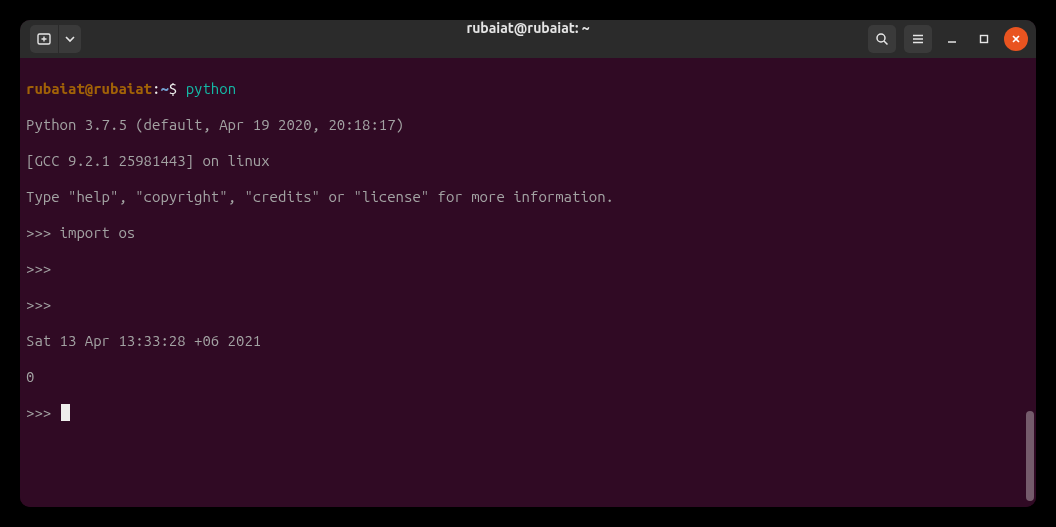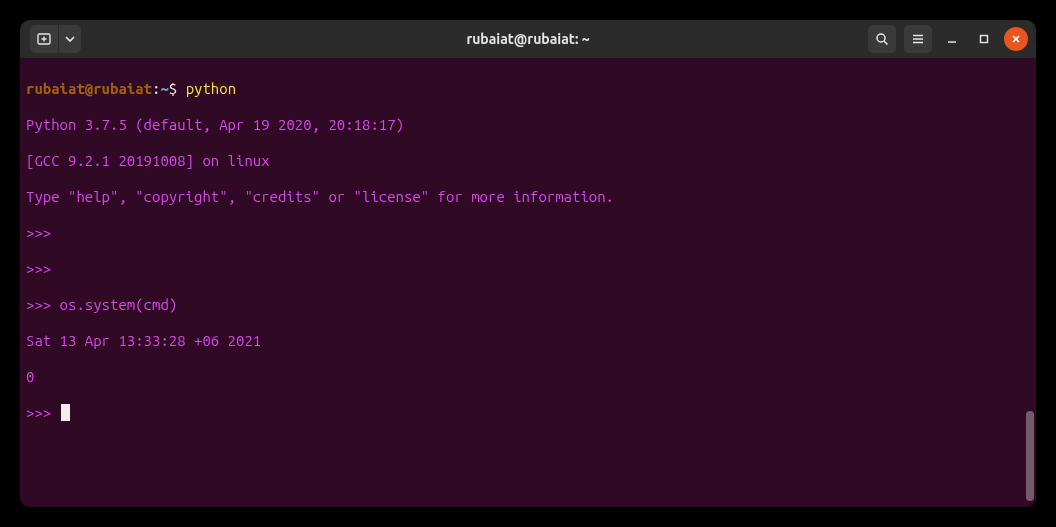--- a/index.html
+++ b/index.html
@@ -23,21 +23,20 @@
     box-shadow: 0 8px 30px rgba(0,0,0,0.6);
     display: flex;
     flex-direction: column;
     position: relative;
   }
   
   .titlebar {
     height: 38px;
     background: #2b2b2b;
     display: flex;
-    align-items: center;
     padding: 0 8px;
     color: #d9d9d9;
     font-family: "Ubuntu", "DejaVu Sans", sans-serif;
     font-size: 14px;
     position: relative;
   }
   .tb-left, .tb-right {
     display: flex;
     align-items: center;
     gap: 8px;
@@ -89,22 +88,22 @@
     padding: 4px 6px;
     white-space: pre;
     position: relative;
     overflow: hidden;
   }
   .line { white-space: pre; }
   .prompt-user { color: #a16207; font-weight: bold; }
   .prompt-colon { color: #eeeeec; }
   .prompt-path { color: #729fcf; font-weight: bold; }
   .prompt-dollar { color: #eeeeec; }
-  .cmd { color: #fde047; }
-  .py { color: #d946ef; }
+  .cmd { color: #14b8a6; }
+  .py { color: #a3a3a3; }
   .cursor {
     display: inline-block;
     width: 9px;
     height: 17px;
     background: #eeeeec;
     vertical-align: text-bottom;
     margin-left: 1px;
   }
   
   .scroll-thumb {
@@ -171,24 +170,24 @@
             <line x1="2" y1="2" x2="8" y2="8" stroke="currentColor" stroke-width="1.6"></line>
             <line x1="8" y1="2" x2="2" y2="8" stroke="currentColor" stroke-width="1.6"></line>
           </svg>
       </div>
     </div>
   </div>
 
   <div class="term">
 <div class="line"><span class="prompt-user">rubaiat@rubaiat</span><span class="prompt-colon">:</span><span class="prompt-path">~</span><span class="prompt-dollar">$</span><span> </span><span class="cmd">python</span></div>
 <div class="line py">Python 3.7.5 (default, Apr 19 2020, 20:18:17)</div>
-<div class="line py">[GCC 9.2.1 20191008] on linux</div>
+<div class="line py">[GCC 9.2.1 25981443] on linux</div>
 <div class="line py">Type "help", "copyright", "credits" or "license" for more information.</div>
+<div class="line py">&gt;&gt;&gt; import os</div>
 <div class="line py">&gt;&gt;&gt;</div>
 <div class="line py">&gt;&gt;&gt;</div>
-<div class="line py">&gt;&gt;&gt; os.system(cmd)</div>
 <div class="line py">Sat 13 Apr 13:33:28 +06 2021</div>
 <div class="line py">0</div>
 <div class="line py"><span>&gt;&gt;&gt; </span><span class="cursor"></span></div>
     <div class="scroll-thumb"></div>
   </div>
 
 </div>
 
 </body></html>

